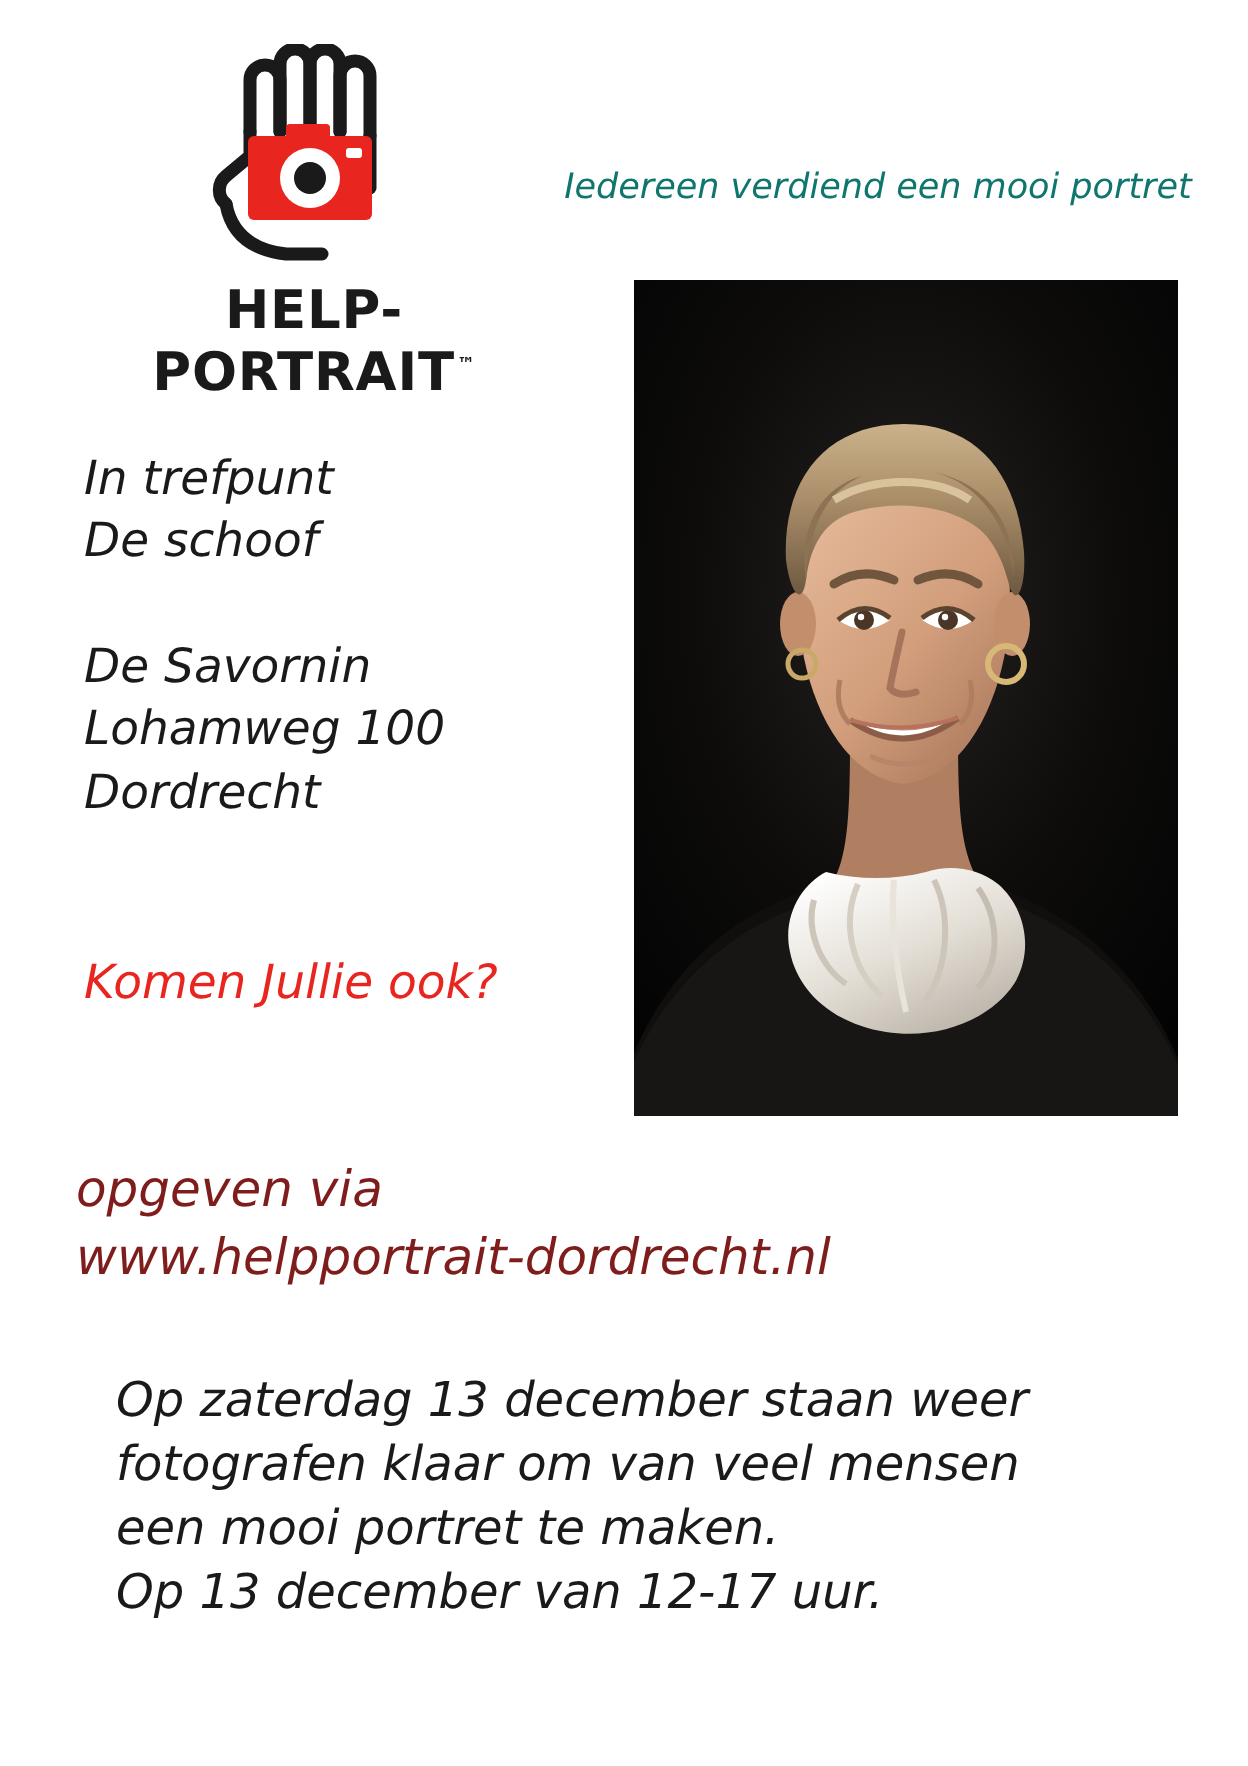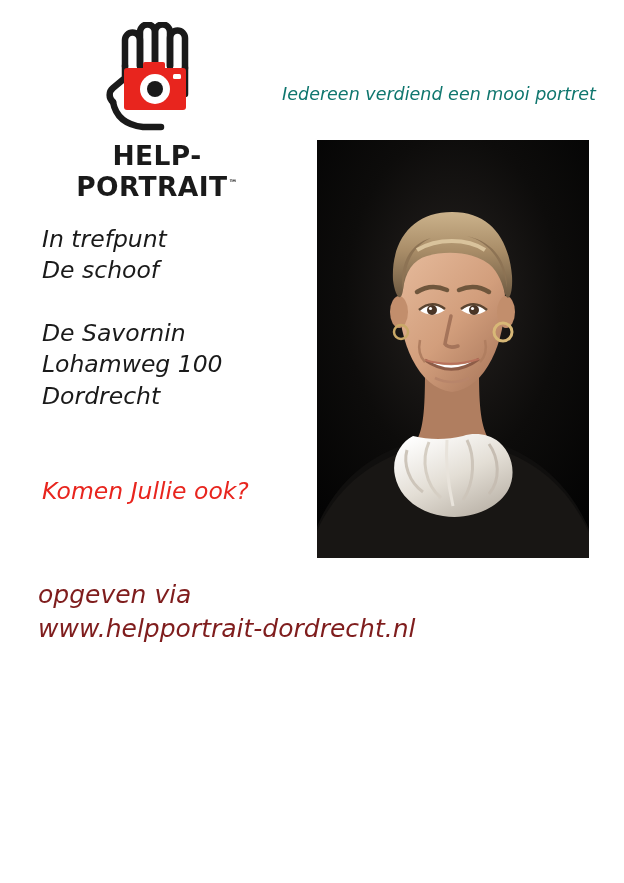--- a/index.html
+++ b/index.html
@@ -274,14 +274,18 @@
 
   <div class="address">De Savornin
 Lohamweg 100
 Dordrecht</div>
 
   <div class="call-to-action">Komen Jullie ook?</div>
 
   <div class="signup">opgeven via
 www.helpportrait-dordrecht.nl</div>
 
+  <div class="body-text">Op zaterdag 13 december staan weer
+fotografen klaar om van veel mensen
+een mooi portret te maken.
+Op 13 december van 12-17 uur.</div>
 
 </div>
 
 </body></html>

